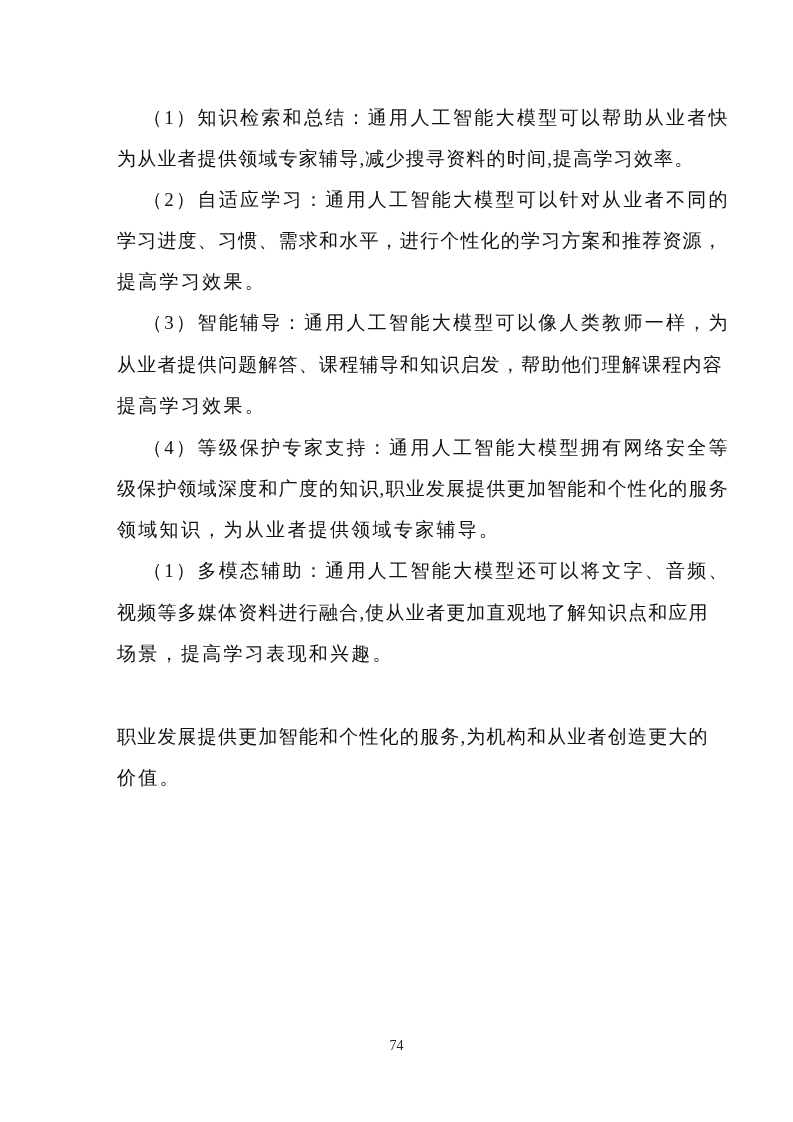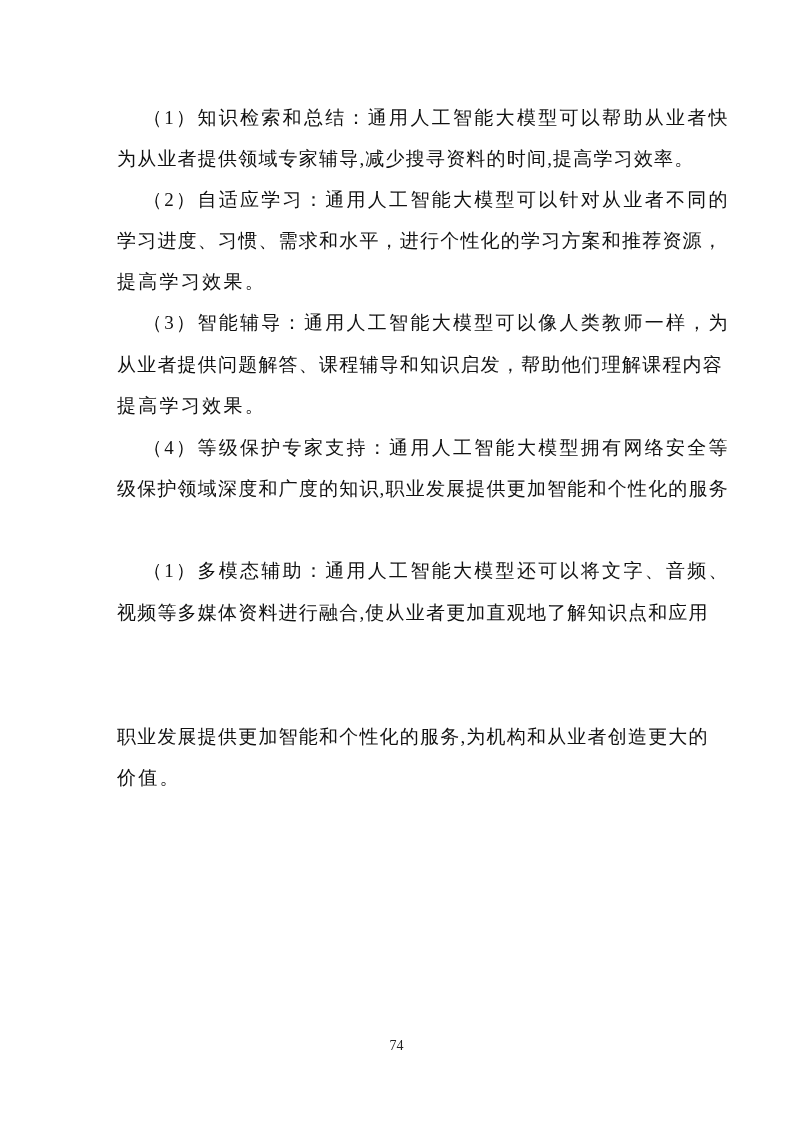--- a/index.html
+++ b/index.html
@@ -43,21 +43,23 @@
   <div class="line first" style="top:179px;">（2）自适应学习：通用人工智能大模型可以针对从业者不同的</div>
   <div class="line" style="top:220px; letter-spacing:1.2px;">学习进度、习惯、需求和水平，进行个性化的学习方案和推荐资源，</div>
   <div class="line" style="top:261px;">提高学习效果。</div>
 
   <div class="line first" style="top:302px;">（3）智能辅导：通用人工智能大模型可以像人类教师一样，为</div>
   <div class="line" style="top:344px; letter-spacing:1.2px;">从业者提供问题解答、课程辅导和知识启发，帮助他们理解课程内容</div>
   <div class="line" style="top:385px;">提高学习效果。</div>
 
   <div class="line first" style="top:427px;">（4）等级保护专家支持：通用人工智能大模型拥有网络安全等</div>
   <div class="line" style="top:468px; letter-spacing:1.2px;">级保护领域深度和广度的知识,职业发展提供更加智能和个性化的服务</div>
+  <div class="line" style="top:509px;">领域知识，为从业者提供领域专家辅导。</div>
 
   <div class="line first" style="top:550px;">（1）多模态辅助：通用人工智能大模型还可以将文字、音频、</div>
   <div class="line" style="top:592px; letter-spacing:1.2px;">视频等多媒体资料进行融合,使从业者更加直观地了解知识点和应用</div>
+  <div class="line" style="top:633px;">场景，提高学习表现和兴趣。</div>
 
   <div class="line" style="top:716px; letter-spacing:1.2px;">职业发展提供更加智能和个性化的服务,为机构和从业者创造更大的</div>
   <div class="line" style="top:757px;">价值。</div>
 
   <div class="page-number">74</div>
 </div>
 
 </body></html>

